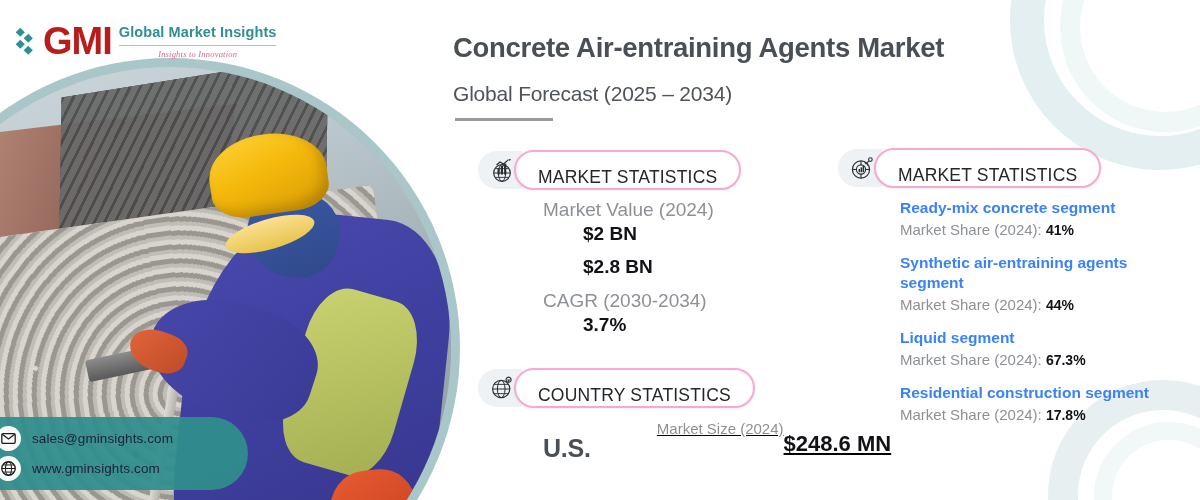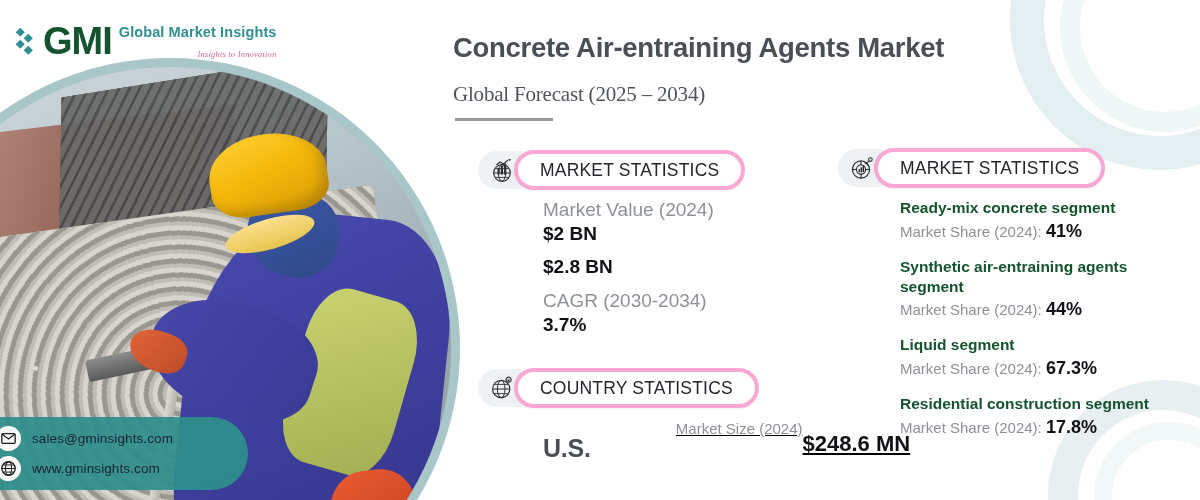--- a/index.html
+++ b/index.html
@@ -221,25 +221,25 @@
 
   
   .logo {
     position: absolute;
     left: 16px; top: 22px;
     display: flex; align-items: center; gap: 7px;
     z-index: 7;
   }
   .logo-diamonds { display: block; }
   .logo-gmi {
-    font-size: 38px; font-weight: 700; color: #14532d;
+    font-size: 38px; font-weight: 700; color: #b91c1c;
     letter-spacing: -1px; line-height: 1;
     font-family: "Liberation Sans", sans-serif;
   }
-  .logo-text { display: flex; flex-direction: column; gap: 2px; padding-top: 2px; align-items: flex-end; }
+  .logo-text { display: flex; flex-direction: column; gap: 2px; padding-top: 2px; }
   .logo-name {
     font-size: 14.5px; font-weight: 700; color: #2f8f92;
     letter-spacing: .1px; line-height: 1.1;
     font-family: "Liberation Sans", sans-serif;
   }
   .logo-rule { height: 1px; background: #9fc9cb; margin: 2px 0 1px; }
   .logo-tag {
     font-size: 8.5px; color: #d46a84; text-align: center;
     font-style: italic; letter-spacing: .2px;
     font-family: "Liberation Serif", serif;
@@ -249,21 +249,21 @@
   .title {
     position: absolute; left: 453px; top: 32px;
     font-size: 27.5px; font-weight: 700; color: #4a4f55;
     letter-spacing: -.3px;
     font-family: "Liberation Sans", sans-serif;
   }
   .subtitle {
     position: absolute; left: 453px; top: 82px;
     font-size: 21px; color: #4f545a; font-weight: 400;
     letter-spacing: -.2px;
-    font-family: Liberation Serif, serif;
+    font-family: Liberation Sans, sans-serif;
   }
   .title-rule {
     position: absolute; left: 455px; top: 118px;
     width: 98px; height: 3px; background: #9a9a9a;
   }
 
   
   .sec-head {
     position: absolute;
     display: flex; align-items: center;
@@ -272,23 +272,23 @@
   .sec-chip {
     width: 44px; height: 38px;
     background: #eef2f5;
     border-radius: 19px 0 0 19px;
     display: flex; align-items: center; justify-content: center;
     padding-left: 4px;
   }
   .sec-label-box {
     height: 40px;
     background: #ffffff;
-    border: 4px solid #f9a8d4;
+    border: 2px solid #f9a8d4;
     border-radius: 20px;
-    display: flex; align-items: center;
+    display: flex; align-items: flex-end;
     padding: 0 22px;
     margin-left: -8px;
     box-shadow: 0 1px 3px rgba(0,0,0,.06);
   }
   .sec-label {
     font-size: 17.5px; color: #23262a; letter-spacing: .2px;
     font-family: "Liberation Sans", sans-serif;
   }
   #market-head  { left: 478px; top: 150px; }
   #country-head { left: 478px; top: 368px; }
@@ -297,55 +297,56 @@
   
   .stats-block { position: absolute; left: 543px; top: 198px; }
   .stat-item { margin-bottom: 9px; }
   .stat-label {
     font-size: 19px; color: #8d9196; line-height: 1.25;
     font-family: "Liberation Sans", sans-serif;
   }
   .stat-value {
     font-size: 19px; font-weight: 700; color: #101216; line-height: 1.3;
     font-family: "Liberation Sans", sans-serif;
+    margin-left: 40px;
   }
 
   
   .country-block {
     position: absolute; left: 543px; top: 420px;
-    display: flex; align-items: flex-start; gap: 85px;
+    display: flex; align-items: flex-start; gap: 66px;
   }
   .country-name {
     font-size: 25px; font-weight: 700; color: #4a4f55;
     letter-spacing: -.2px; padding-top: 14px;
     font-family: "Liberation Sans", sans-serif;
   }
   .country-right { display: flex; flex-direction: row; align-items: flex-start; text-decoration: underline; }
   .country-label {
     font-size: 15px; color: #8d9196;
     font-family: "Liberation Sans", sans-serif;
   }
   .country-value {
     font-size: 22px; font-weight: 700; color: #101216; margin-top: 11px;
     font-family: "Liberation Sans", sans-serif;
   }
 
   
   .segments { position: absolute; left: 900px; top: 198px; width: 292px; }
   .seg-item { margin-bottom: 13px; }
   .seg-name {
-    font-size: 15.5px; font-weight: 700; color: #14532d; line-height: 1.27;
+    font-size: 15.5px; font-weight: 700; color: #3b82f6; line-height: 1.27;
     font-family: "Liberation Sans", sans-serif;
   }
   .seg-share-line {
     font-size: 15px; color: #8d9196; line-height: 1.4; margin-top: 1px;
     font-family: "Liberation Sans", sans-serif;
   }
   .seg-share-val {
-    font-size: 18px; font-weight: 700; color: #101216;
+    font-size: 14px; font-weight: 700; color: #101216;
     font-family: "Liberation Sans", sans-serif;
   }
 </style>
 </head>
 <body>
 
 <div id="infographic">
 
   <div class="deco-ring ring-tr-1"></div>
   <div class="deco-ring ring-tr-2"></div>

